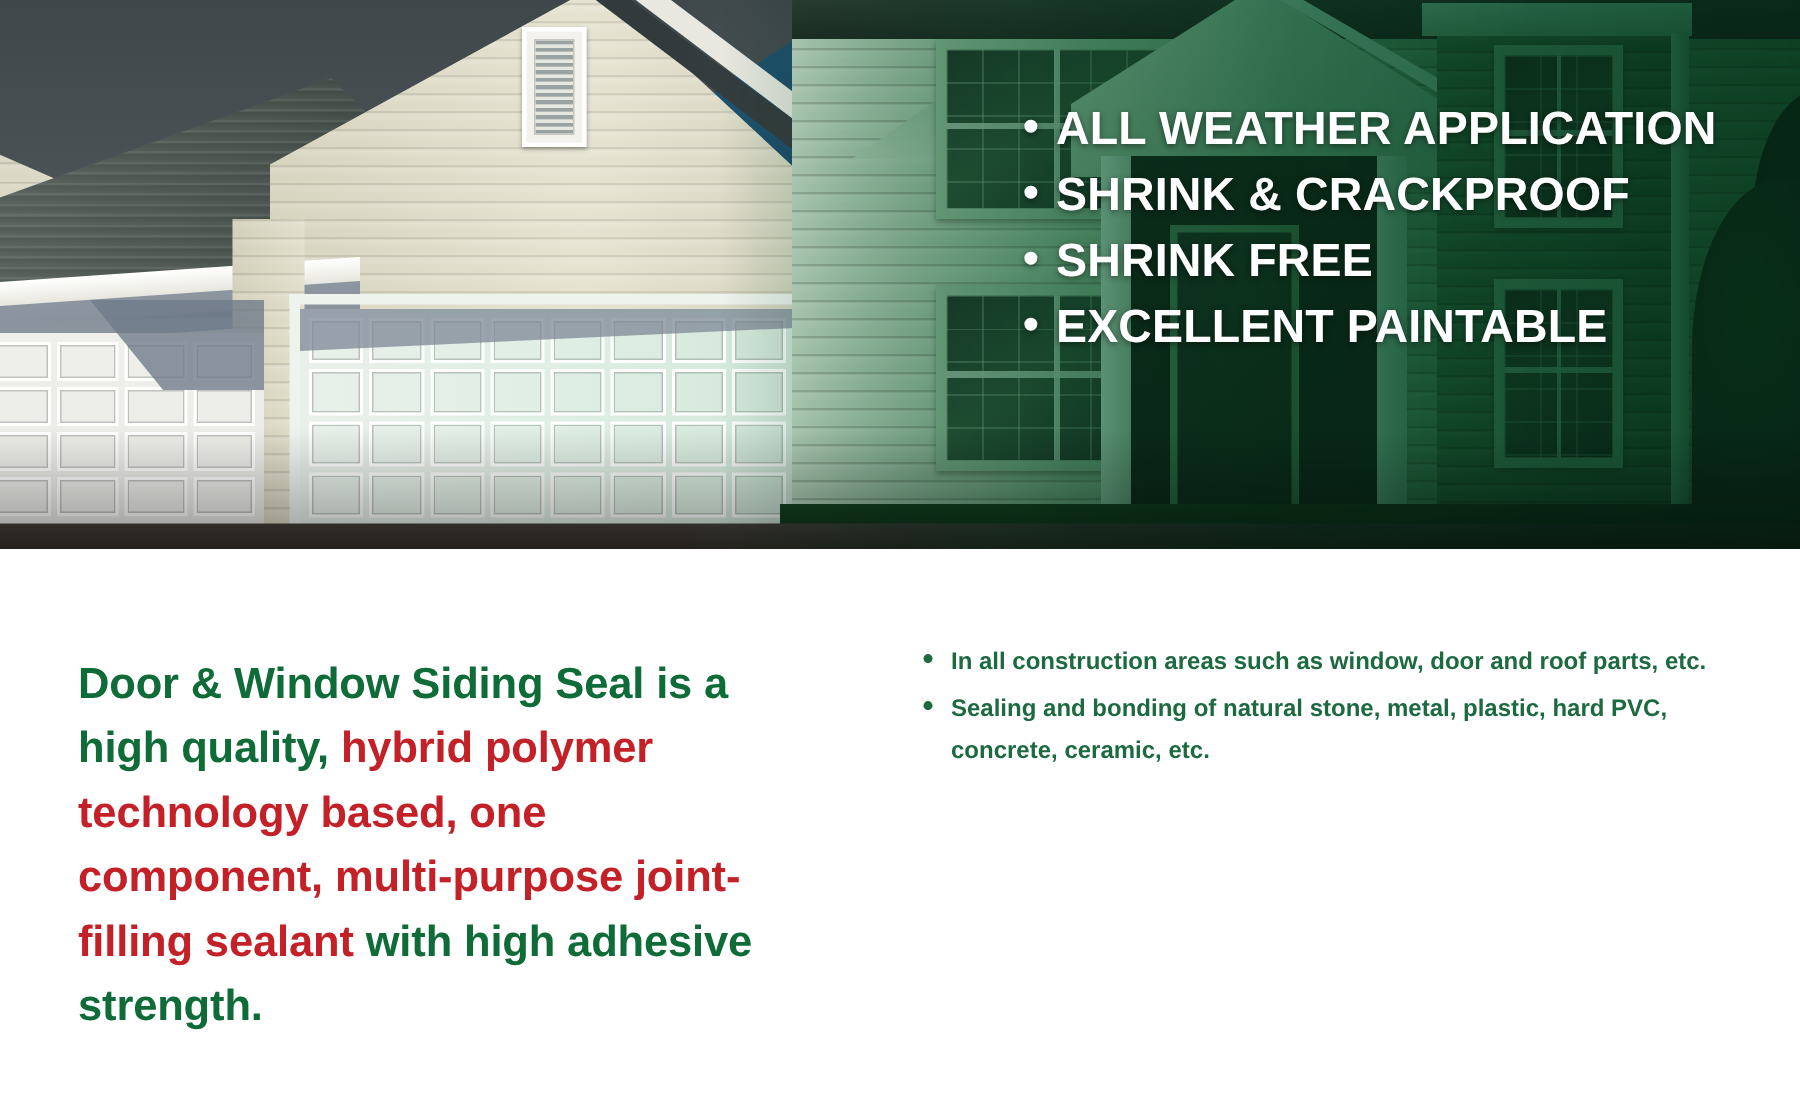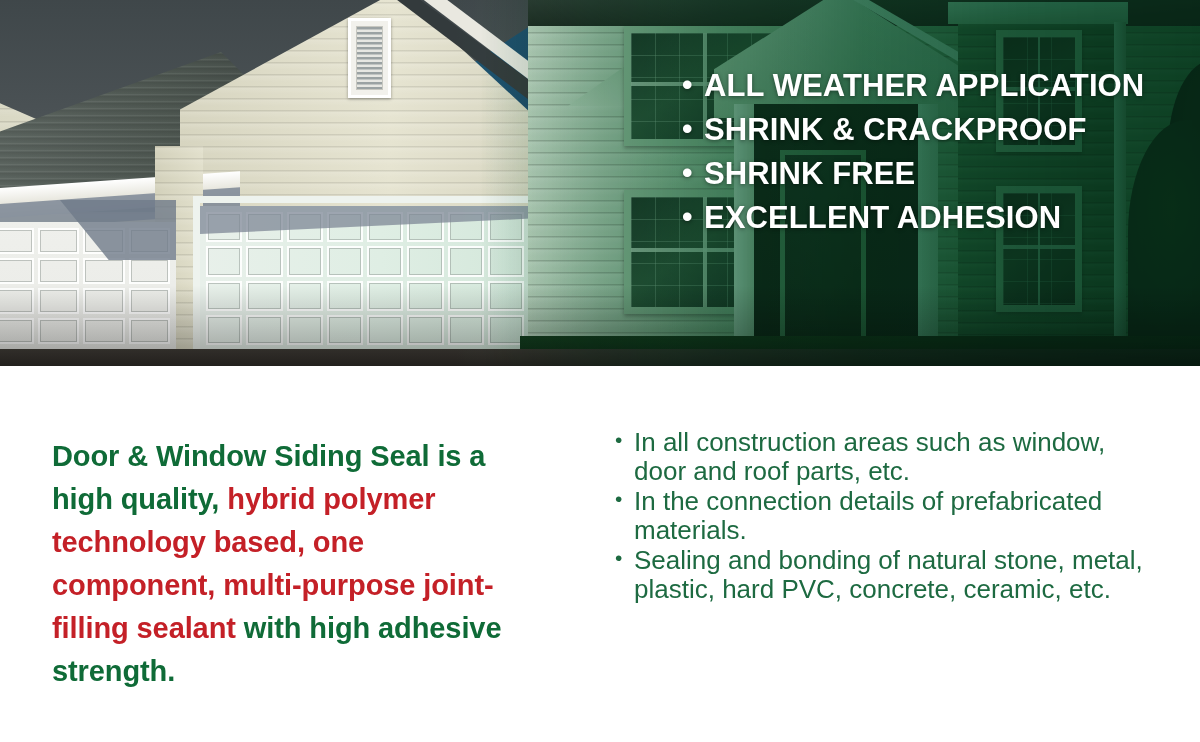--- a/index.html
+++ b/index.html
@@ -190,21 +190,21 @@
   
   #lower { position:absolute; left:0; top:366px; width:1200px; height:376px; background:#fff; }
 
   #desc { position:absolute; left:52px; top:69px; width:470px;
     font-size:29px; font-weight:700; line-height:43px; letter-spacing:-.1px; }
   #desc .g { color:#0f6b37; }
   #desc .r { color:#c42027; }
 
   #uses { position:absolute; left:613px; top:62px; width:540px; list-style:none; }
   #uses li { position:relative; padding-left:21px; color:#1d6a41;
-    font-size:26px; line-height:28.5px; font-weight:400; margin-bottom:2px; }
+    font-size:16px; line-height:28.5px; font-weight:700; margin-bottom:2px; }
   #uses li::before { content:"•"; position:absolute; left:2px; top:-2px; font-size:21px; }
 </style>
 </head>
 <body>
 
 <div id="page">
 
   <div id="hero">
 
     <div id="photo">
@@ -328,28 +328,27 @@
 
       <div class="green-wash"></div>
       <div class="green-wash2"></div>
       <div class="vignette-b"></div>
     </div>
 
     <ul id="hero-list">
       <li>ALL WEATHER APPLICATION</li>
       <li>SHRINK &amp; CRACKPROOF</li>
       <li>SHRINK FREE</li>
-      <li>EXCELLENT ADHESION</li>
+      <li>EXCELLENT PAINTABLE</li>
     </ul>
   </div>
 
   <div id="lower">
 
     <p id="desc"><span class="g">Door &amp; Window Siding Seal is a high quality, </span><span class="r">hybrid polymer technology based, one component, multi-purpose joint-filling sealant </span><span class="g">with high adhesive strength.</span></p>
 
     <ul id="uses">
       <li>In all construction areas such as window, door and roof parts, etc.</li>
-      <li>In the connection details of prefabricated materials.</li>
       <li>Sealing and bonding of natural stone, metal, plastic, hard PVC, concrete, ceramic, etc.</li>
     </ul>
   </div>
 
 </div>
 
 </body></html>

